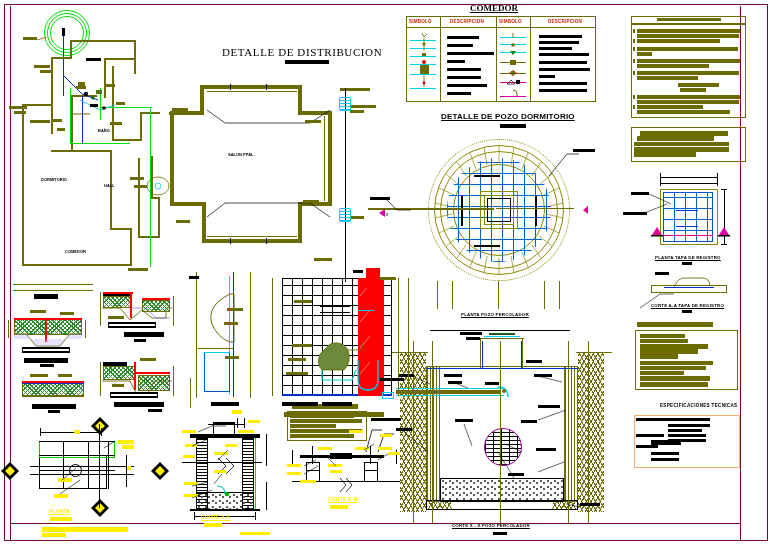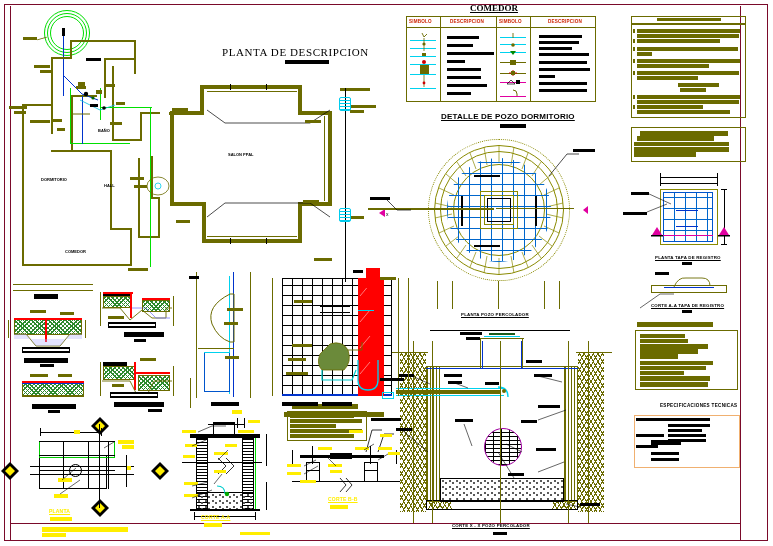--- a/index.html
+++ b/index.html
@@ -73,21 +73,21 @@
 
 <div id="sheet">
 
   <div class="border-outer"></div>
   <div class="vrule" style="left:10px;top:6px;width:1px;height:534px;"></div>
   <div class="vrule" style="left:740px;top:6px;width:1px;height:534px;"></div>
   <div class="vrule" style="left:10px;top:523px;width:731px;height:1px;"></div>
 
   <div>
 
-    <div class="lbl title-main" style="left:222px;top:46px;">PLANTA  DE DESCRIPCION</div>
+    <div class="lbl title-main" style="left:222px;top:46px;">DETALLE  DE DISTRIBUCION</div>
     <div class="title-ul" style="left:285px;top:60px;width:44px;"></div>
 
     <div class="circ" style="left:44px;top:10px;width:46px;height:46px;border:1.2px solid #00dd00;"></div>
     <div class="circ" style="left:47px;top:13px;width:40px;height:40px;border:1px solid #00dd00;"></div>
     <div class="circ" style="left:50px;top:16px;width:34px;height:34px;border:1px solid #00dd00;"></div>
     <div class="ln-blu" style="left:63px;top:28px;width:1px;height:68px;"></div>
     <div class="ln-blk" style="left:62px;top:28px;width:3px;height:8px;"></div>
     <div class="tb" style="left:23px;top:37px;width:14px;"></div>
     <div class="ln" style="left:37px;top:38px;width:10px;height:1px;transform:rotate(-16deg);"></div>
 

